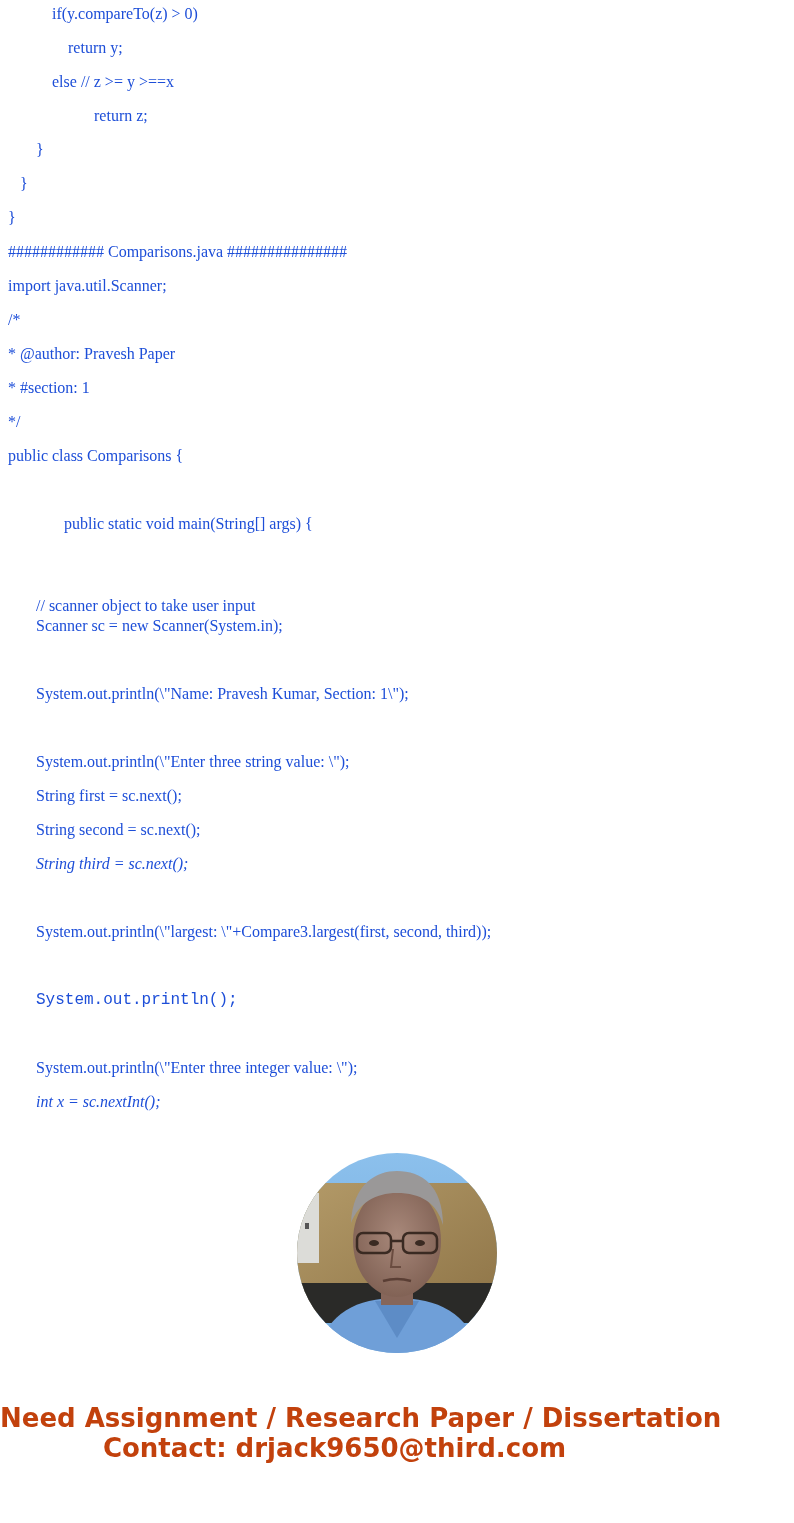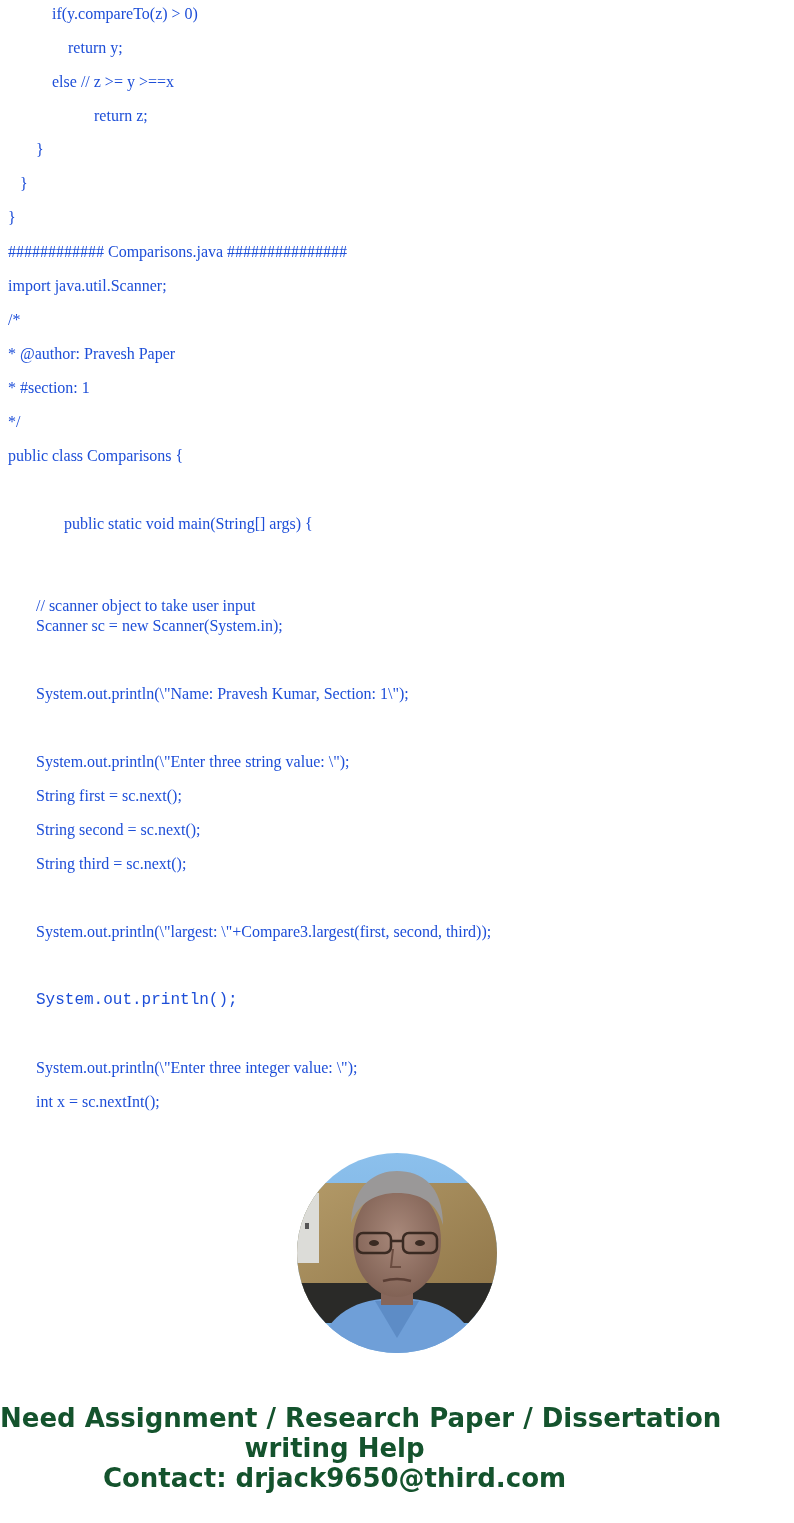--- a/index.html
+++ b/index.html
@@ -43,21 +43,21 @@
   .promo {
     position: absolute;
     left: 0;
     top: 1403px;
     width: 669px;
     text-align: center;
     font-family: "DejaVu Sans", sans-serif;
     font-weight: bold;
     font-size: 26px;
     line-height: 30px;
-    color: #14532d;
+    color: #c2410c;
   }
   .promo div { white-space: nowrap; }
 </style>
 </head>
 <body>
 
 <div class="code" id="code">
     <div class="line" style="left: 52px; top: 4px;">if(y.compareTo(z) &gt; 0)</div>
     <div class="line" style="left: 68px; top: 38px;">return y;</div>
     <div class="line" style="left: 52px; top: 72px;">else // z &gt;= y &gt;==x</div>
@@ -72,25 +72,25 @@
     <div class="line" style="left: 8px; top: 378px;">* #section: 1</div>
     <div class="line" style="left: 8px; top: 412px;">*/</div>
     <div class="line" style="left: 8px; top: 446px;">public class Comparisons {</div>
     <div class="line" style="left: 20px; top: 514px; margin-left: 44px;">public static void main(String[] args) {</div>
     <div class="line" style="left: 36px; top: 596px;">// scanner object to take user input</div>
     <div class="line" style="left: 36px; top: 616px;">Scanner sc = new Scanner(System.in);</div>
     <div class="line" style="left: 36px; top: 684px;">System.out.println(\"Name: Pravesh Kumar, Section: 1\");</div>
     <div class="line" style="left: 36px; top: 752px;">System.out.println(\"Enter three string value: \");</div>
     <div class="line" style="left: 36px; top: 786px;">String first = sc.next();</div>
     <div class="line" style="left: 36px; top: 820px;">String second = sc.next();</div>
-    <div class="line" style="left: 36px; top: 854px;">String third = sc.next();</div>
+    <div class="line" style="left: 36px; top: 854px; font-style: italic;">String third = sc.next();</div>
     <div class="line" style="left: 36px; top: 922px;">System.out.println(\"largest: \"+Compare3.largest(first, second, third));</div>
     <div class="line" style="left: 36px; top: 990px; font-family: Liberation Mono, monospace;">System.out.println();</div>
     <div class="line" style="left: 36px; top: 1058px;">System.out.println(\"Enter three integer value: \");</div>
-    <div class="line" style="left: 36px; top: 1092px;">int x = sc.nextInt();</div>
+    <div class="line" style="left: 36px; top: 1092px; font-style: italic;">int x = sc.nextInt();</div>
   </div>
 
 <div class="avatar">
   <svg width="200" height="200" viewBox="0 0 200 200">
     <defs>
       <linearGradient id="sky" x1="0" y1="0" x2="0" y2="1">
         <stop offset="0" stop-color="#8cc0ec"></stop>
         <stop offset="1" stop-color="#6ea8dc"></stop>
       </linearGradient>
       <linearGradient id="wall" x1="0" y1="0" x2="1" y2="1">
@@ -117,15 +117,14 @@
     <line x1="94" y1="88" x2="106" y2="88" stroke="#3a2a22" stroke-width="2.5"></line>
     <ellipse cx="77" cy="90" rx="5" ry="3" fill="#3a2a22"></ellipse>
     <ellipse cx="123" cy="90" rx="5" ry="3" fill="#3a2a22"></ellipse>
     <path d="M96 96 L94 114 L104 114" fill="none" stroke="#6a4c40" stroke-width="2"></path>
     <path d="M86 128 Q100 124 114 128" fill="none" stroke="#5a3e34" stroke-width="2.5"></path>
   </svg>
 </div>
 
 <div class="promo">
   <div>Need Assignment / Research Paper / Dissertation</div>
-  <div>writing Help</div>
   <div>Contact: drjack9650@third.com</div>
 </div>
 
 </body></html>

